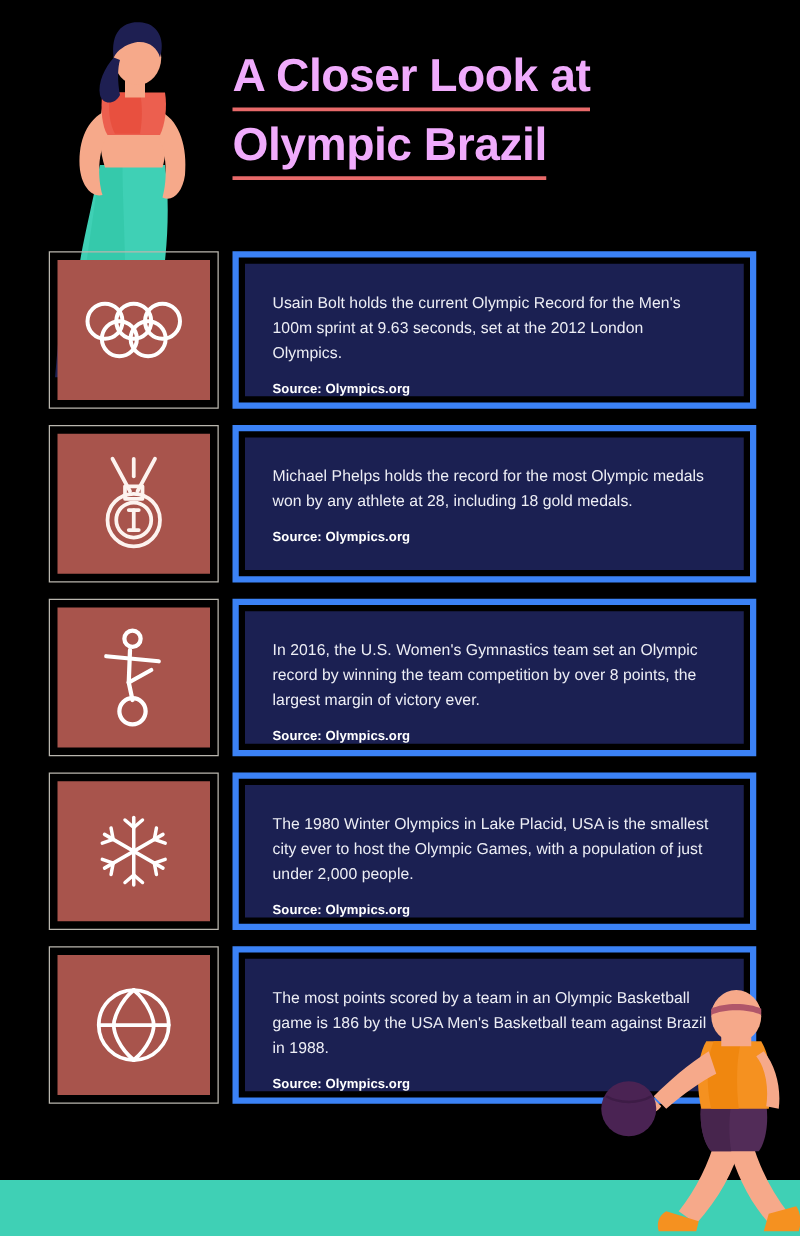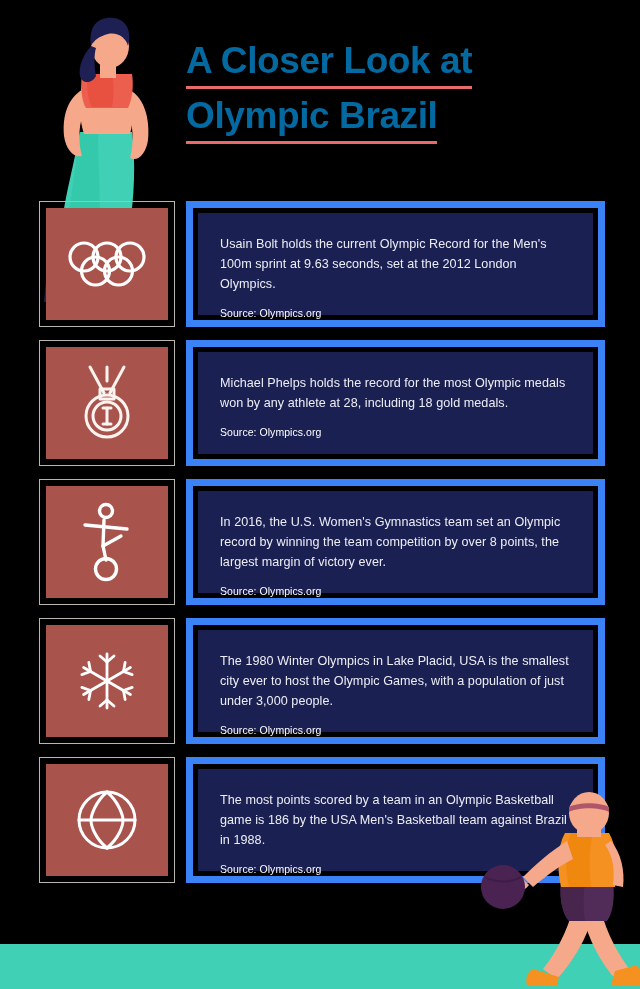--- a/index.html
+++ b/index.html
@@ -14,21 +14,21 @@
 
   
   .bottom-bar{
     position:absolute;left:0;bottom:0;width:640px;height:45px;
     background:#3fd0b5;
   }
 
   
   .header{position:absolute;left:186px;top:38px;width:420px;}
   .title-line{
-    color:#0369a1;
+    color:#f0abfc;
     font-size:37px;
     font-weight:bold;
     letter-spacing:-0.4px;
     line-height:46px;
     display:block;
     white-space:nowrap;
     border-bottom:3px solid #e86a6a;
     width:max-content;
     padding-bottom:2px;
     margin-bottom:4px;
@@ -68,41 +68,41 @@
   .icon-box{
     width:100%;height:100%;
     background:#a8544c;
     display:flex;align-items:center;justify-content:center;
   }
   .icon-box svg{display:block;}
 
   .text-frame{
     position:absolute;left:186px;top:0;
     width:419px;height:126px;
-    border:7px solid #3b82f6;
+    border:5px solid #3b82f6;
     box-sizing:border-box;
     padding:5px;
   }
   .text-panel{
     width:100%;height:100%;
     background:#1b2052;
     box-sizing:border-box;
     padding:21px 22px 0 22px;
   }
   .fact{
     color:#edeef5;
     font-size:12.6px;
     line-height:20px;
     margin:0;
     letter-spacing:0.05px;
   }
   .source{
     color:#ffffff;
     font-size:10.5px;
-    font-weight:normal;
+    font-weight:bold;
     margin:13px 0 0 0;
     letter-spacing:0.05px;
   }
 </style>
 </head>
 <body>
 
 <div class="page">
 
   <div class="woman">
@@ -230,21 +230,21 @@
                   <path d="M31 12 L38 6"></path>
                 <path d="M31 50 L24 56"></path>
                   <path d="M31 50 L38 56"></path>
               </g>
             </g>
           </svg>
         </div>
       </div>
       <div class="text-frame">
         <div class="text-panel">
-          <p class="fact">The 1980 Winter Olympics in Lake Placid, USA is the smallest city ever to host the Olympic Games, with a population of just under 3,000 people.</p>
+          <p class="fact">The 1980 Winter Olympics in Lake Placid, USA is the smallest city ever to host the Olympic Games, with a population of just under 2,000 people.</p>
           <p class="source">Source: Olympics.org</p>
         </div>
       </div>
     </div>
 
     <div class="row">
       <div class="icon-frame">
         <div class="icon-box">
           <svg width="68" height="68" viewBox="0 0 68 68" xmlns="http://www.w3.org/2000/svg">
             <g fill="none" stroke="#ffffff" stroke-width="3" stroke-linecap="round">

